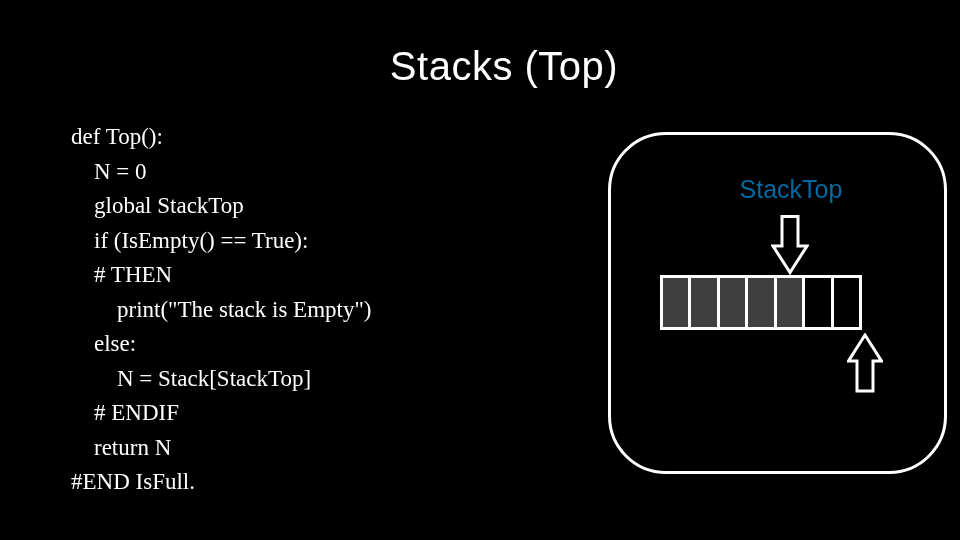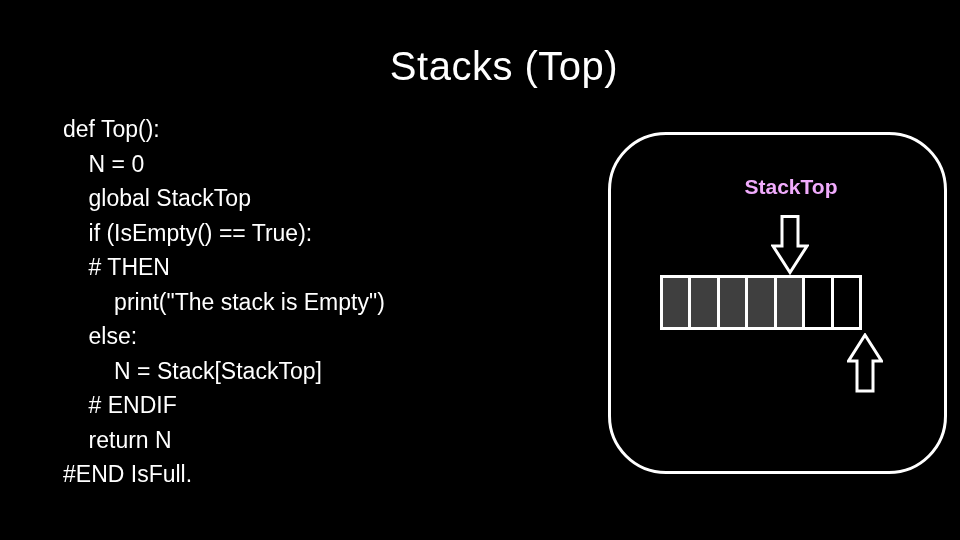--- a/index.html
+++ b/index.html
@@ -22,22 +22,22 @@
     font-weight: 400;
     letter-spacing: 0.5px;
     color: #ffffff;
     padding-left: 48px;
   }
 
   .code {
     position: absolute;
     left: 55px;
     top: 104px;
-    margin: 8px;
-    font-family: Liberation Sans, sans-serif;
+    margin: 16px;
+    font-family: Liberation Serif, serif;
     font-size: 23px;
     line-height: 34.5px;
     color: #ffffff;
     white-space: pre;
   }
   .code .code-line { white-space: pre; height: 34.5px; }
 
   .panel {
     position: absolute;
     left: 608px;
@@ -45,23 +45,23 @@
     width: 333px;
     height: 336px;
     border: 3px solid #ffffff;
     border-radius: 58px;
     background: #000000;
   }
 
   .panel-label {
     position: absolute;
     transform: translateX(-50%);
-    font-weight: bold;
-    font-size: 21px;
-    color: #f0abfc;
+    font-weight: normal;
+    font-size: 25px;
+    color: #0369a1;
     white-space: nowrap;
   }
   .label-stacktop { left: 180px; top: 40px; }
   .label-maxsize  { left: 251px; top: 261px; }
 
   .arrow { position: absolute; }
   .arrow-down { left: 160px; top: 80px; }
   .arrow-up   { left: 236px; top: 198px; }
 
   .cells-row {

